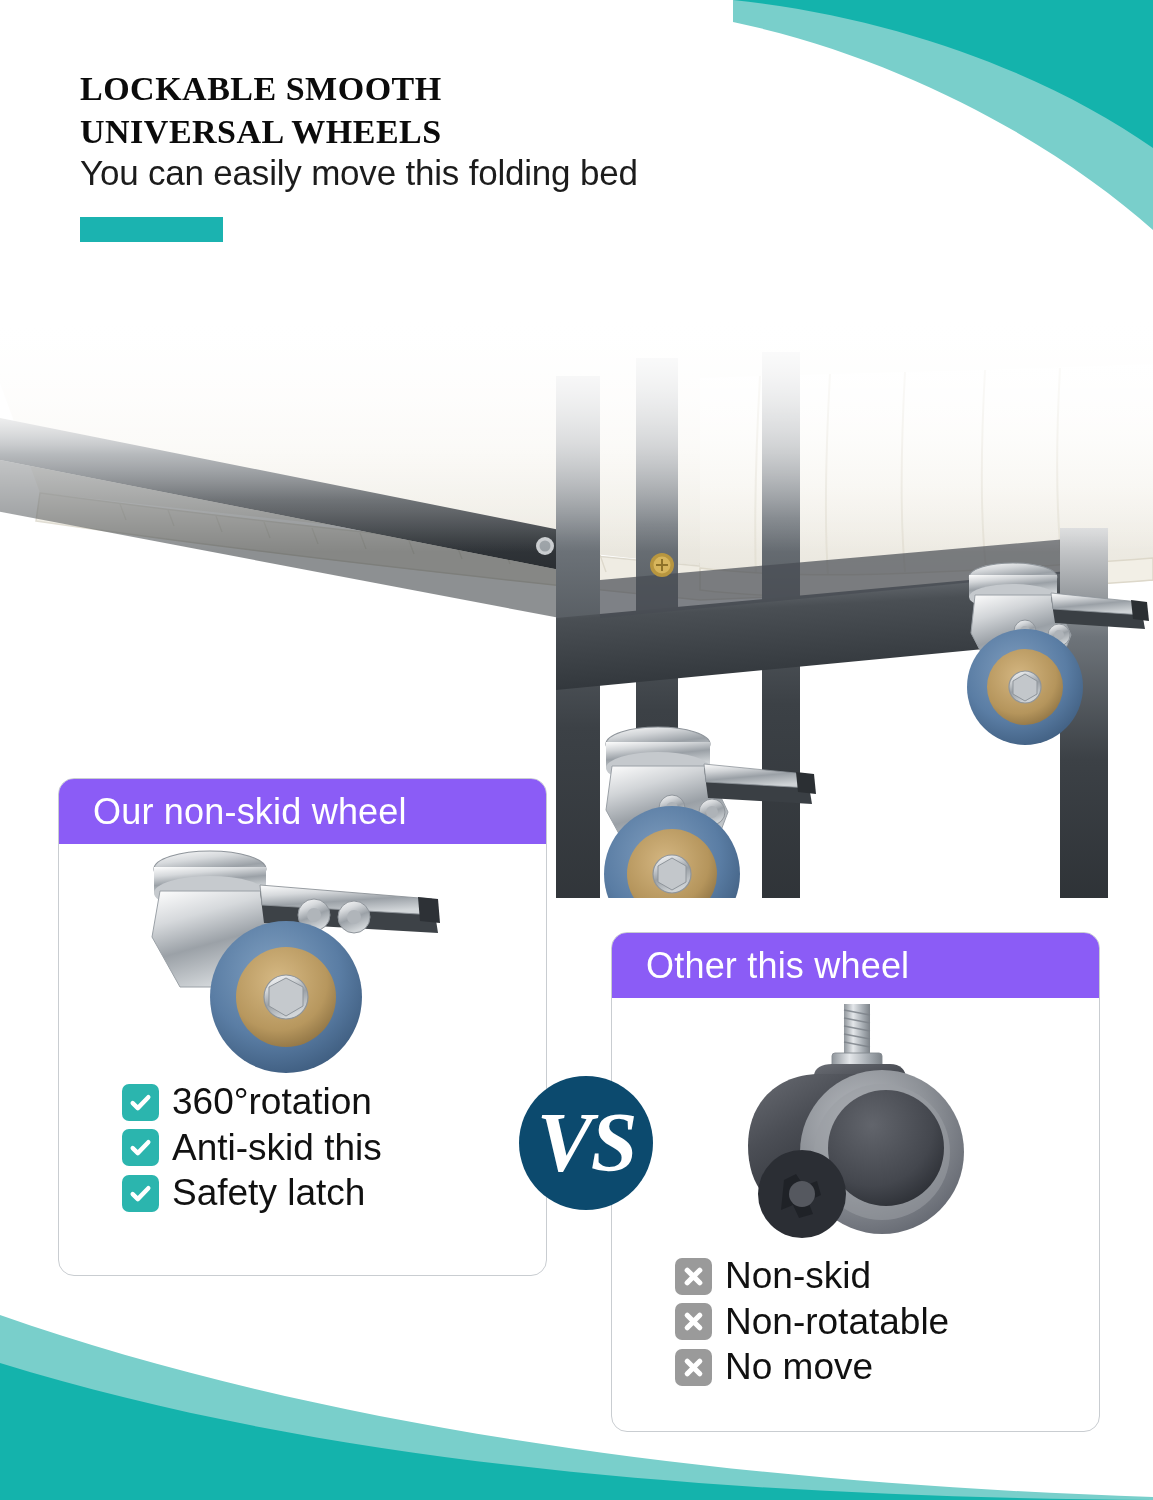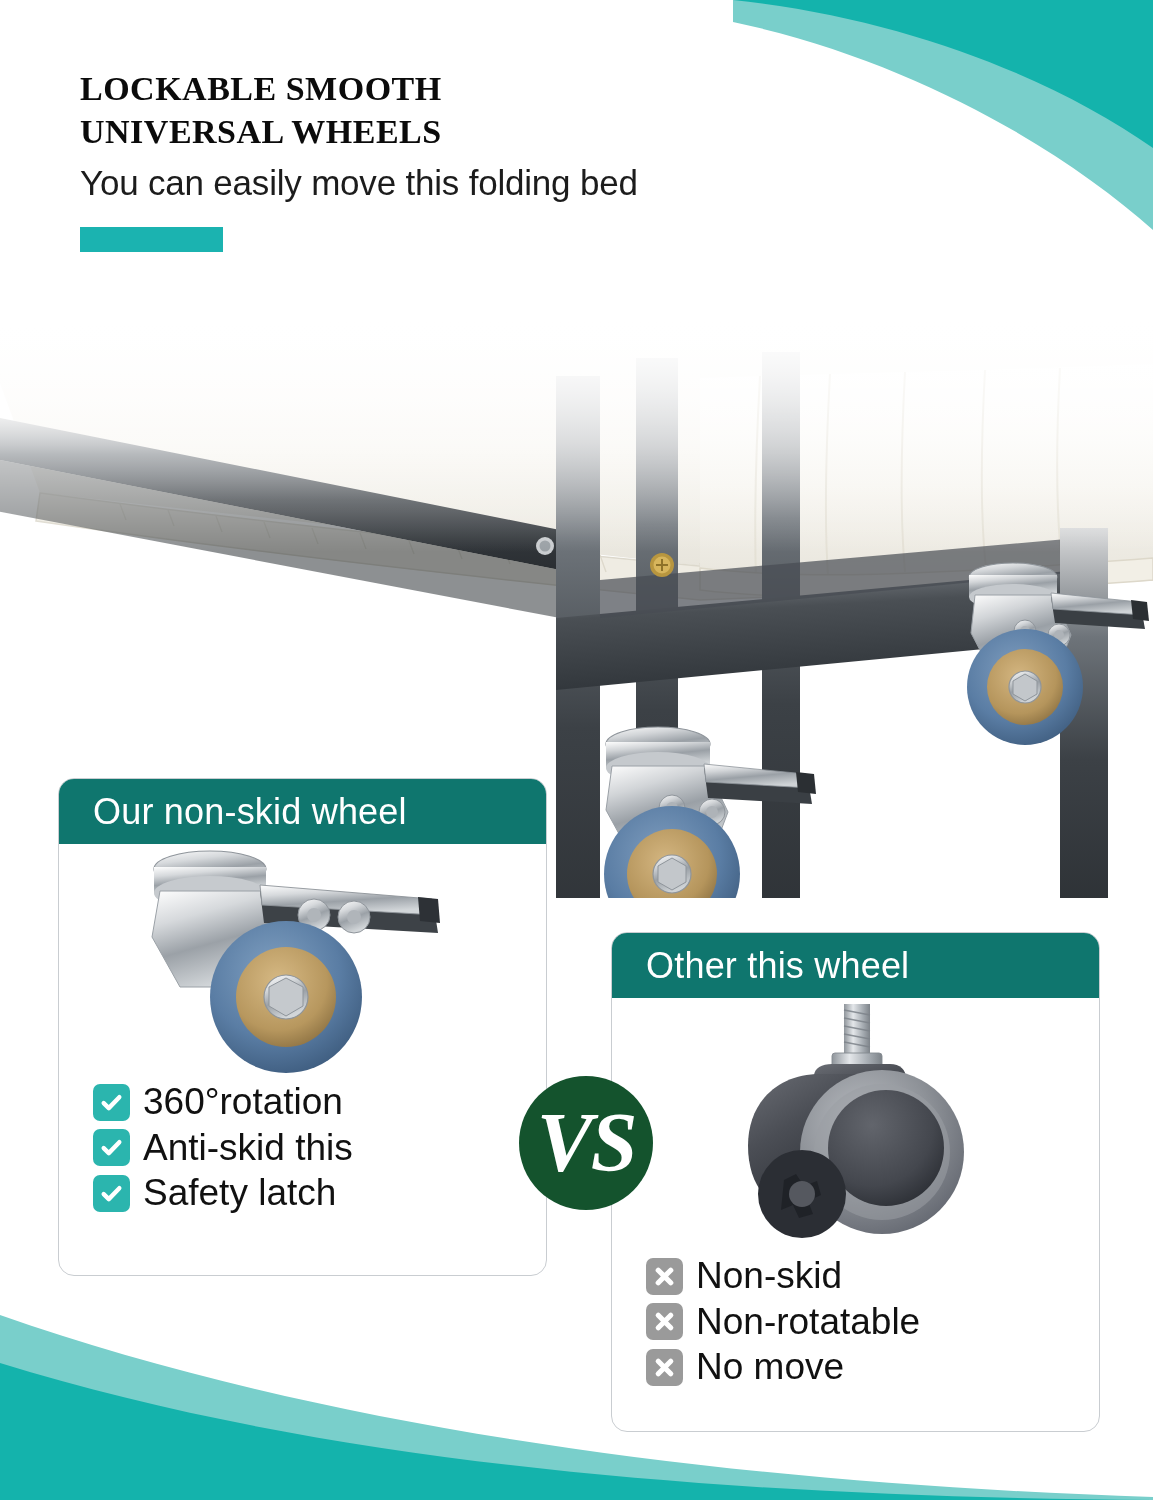--- a/index.html
+++ b/index.html
@@ -21,21 +21,20 @@
   .headline {
     font-family:"Liberation Serif", serif;
     font-weight:700;
     font-size:34px;
     line-height:1.25;
     letter-spacing:0.5px;
     color:#0b0b0b;
     white-space:pre-line;
   }
   .subhead {
-    margin-top:10px;
     font-size:35px;
     font-weight:400;
     color:#1c1c1c;
     letter-spacing:-0.2px;
   }
   .accent-bar {
     margin-top:24px;
     width:143px;
     height:25px;
     background:#1BB3B0;
@@ -56,21 +55,21 @@
     background:#ffffff;
     border:1.5px solid #c9cdd1;
     border-radius:16px;
     overflow:hidden;
   }
   #card-ours  { left:58px;  top:778px;  width:489px; height:498px; }
   #card-other { left:611px; top:932px;  width:489px; height:500px; }
 
   .card-header {
     height:65px;
-    background:#0f766e;
+    background:#8b5cf6;
     display:flex;
     align-items:center;
     padding-left:34px;
   }
   .card-header-title {
     color:#ffffff;
     font-size:36px;
     font-weight:400;
     letter-spacing:0.2px;
     white-space:nowrap;
@@ -88,20 +87,21 @@
 
   .feature-list {
     padding:2px 0 0 34px;
     list-style:none;
   }
   .feature-item {
     display:flex;
     align-items:center;
     gap:13px;
     margin-bottom:3px;
+    margin-left:29px;
   }
   .mark-box {
     width:37px; height:37px;
     border-radius:7px;
     flex:none;
     display:flex;
     align-items:center;
     justify-content:center;
   }
   .mark-box.check { background:#2BB5AE; }
@@ -112,21 +112,21 @@
     line-height:1.15;
     white-space:nowrap;
   }
 
   
   #vs-badge {
     position:absolute;
     left:519px; top:1076px;
     width:134px; height:134px;
     border-radius:50%;
-    background:#14532d;
+    background:#0c4a6e;
     display:flex;
     align-items:center;
     justify-content:center;
     z-index:5;
   }
   #vs-badge .vs-text {
     font-family:"Liberation Serif", serif;
     font-style:italic;
     font-weight:700;
     font-size:84px;

